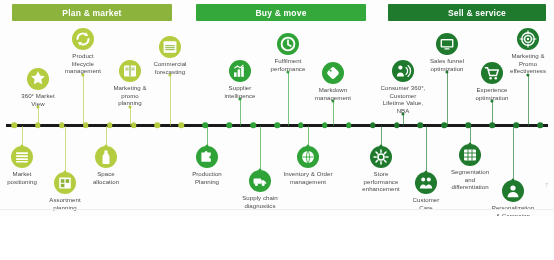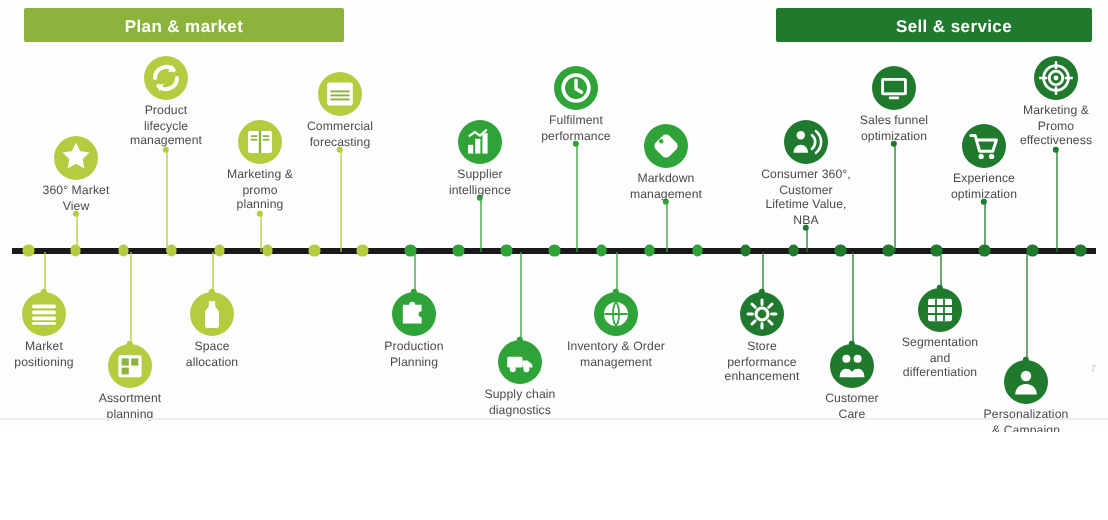--- a/index.html
+++ b/index.html
@@ -83,20 +83,23 @@
     position:absolute;left:0;bottom:6px;width:554px;height:1px;background:#eceff1;
   }
 </style>
 </head>
 <body>
 
 <div id="stage">
 
   <div class="banner" id="banner-0" style="left: 12px; width: 160px; top: 4px; background: rgb(140, 180, 60);">
       <span>Plan &amp; market</span>
+    </div>
+  <div class="banner" id="banner-1" style="left: 196px; width: 170px; top: 4px; background: rgb(52, 168, 58);">
+      <span>Buy &amp; move</span>
     </div>
   <div class="banner" id="banner-2" style="left: 388px; width: 158px; top: 4px; background: rgb(31, 122, 46); padding-left: 20px;">
       <span>Sell &amp; service</span>
     </div>
 
   <div id="axis"></div>
   <div id="axis-dots">
       <div class="axisdot" style="left: 14px; background: rgb(180, 204, 63);"></div>
       <div class="axisdot" style="left: 37.9091px; background: rgb(180, 204, 63);"></div>
       <div class="axisdot" style="left: 61.8182px; background: rgb(180, 204, 63);"></div>

